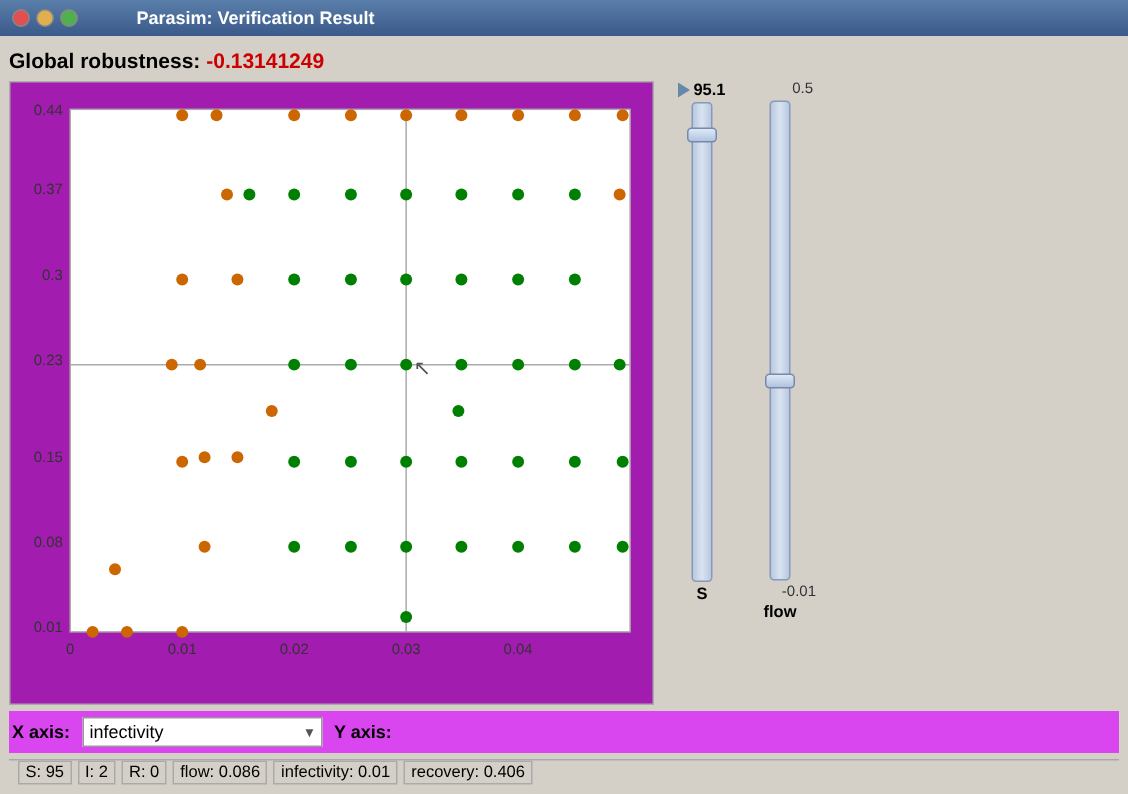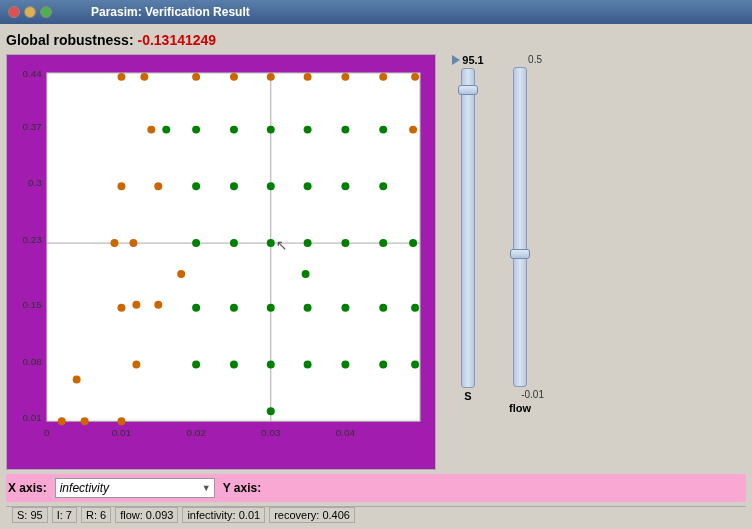--- a/index.html
+++ b/index.html
@@ -152,40 +152,39 @@
       color: #333;
       text-align: right;
       width: 45px;
     }
 
     
     .axis-controls {
       display: flex;
       align-items: center;
       gap: 8px;
-      background: #f9a8d4;
+      background: #d946ef;
       padding: 4px 2px;
     }
 
     .axis-label {
       font-size: 12px;
       font-weight: bold;
     }
 
     .axis-select {
       background: white;
       border: 1px solid #999;
       padding: 2px 4px;
       font-size: 12px;
       width: 160px;
       appearance: none;
       -webkit-appearance: none;
       cursor: pointer;
       position: relative;
-      font-style: italic;
     }
 
     .select-wrapper {
       position: relative;
       display: inline-block;
     }
 
     .select-wrapper::after {
       content: '▼';
       position: absolute;
@@ -384,19 +383,19 @@
         <option value="I">I</option>
         <option value="R">R</option>
         <option value="flow">flow</option>
       </select>
     </div>
     <span class="axis-label">Y axis:</span>
   </div>
 
   <div class="status-bar">
     <span class="status-segment">S: 95</span>
-    <span class="status-segment">I: 7</span>
-    <span class="status-segment">R: 6</span>
-    <span class="status-segment">flow: 0.093</span>
+    <span class="status-segment">I: 2</span>
+    <span class="status-segment">R: 0</span>
+    <span class="status-segment">flow: 0.086</span>
     <span class="status-segment">infectivity: 0.01</span>
     <span class="status-segment">recovery: 0.406</span>
   </div>
 </div>
 
 </body></html>

